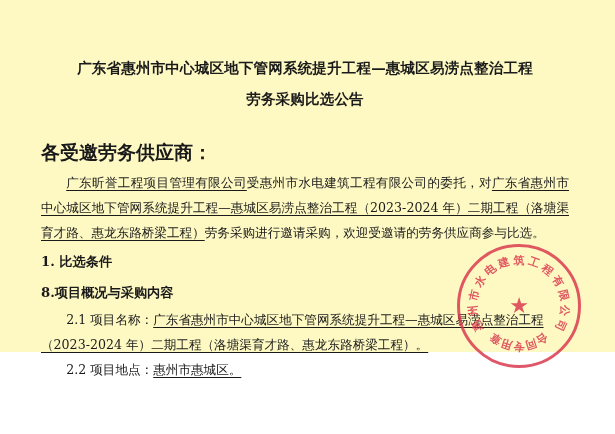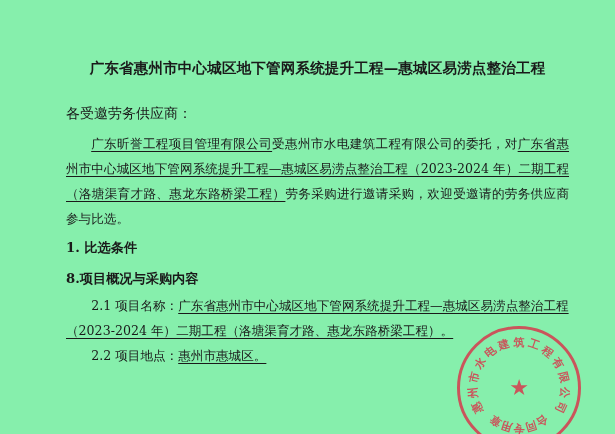--- a/index.html
+++ b/index.html
@@ -11,39 +11,39 @@
     width: 615px;
     height: 434px;
     overflow: hidden;
     font-family: "DejaVu Serif", "Liberation Serif", serif;
     color: #1a1a1a;
     position: relative;
   }
   .page {
     position: relative;
     width: 615px;
-    height: 434px;
+    height: 352px;
     box-sizing: border-box;
-    padding: 52px 46px 0 66px;
-    background: #86efac;
+    padding: 52px 46px 0 41px;
+    background: #fef9c3;
   }
   .doc-title {
     text-align: center;
     font-weight: bold;
     font-size: 14.5px;
     line-height: 31px;
     letter-spacing: 0.2px;
   }
   .doc-title div {
     white-space: nowrap;
   }
   .salutation {
-    margin-top: 20px;
-    font-weight: normal;
-    font-size: 14px;
+    margin-top: 28px;
+    font-weight: bold;
+    font-size: 19px;
     line-height: 20px;
   }
   .para {
     font-size: 12.6px;
     line-height: 25px;
     text-align: justify;
     text-justify: inter-ideograph;
     margin-top: 8px;
   }
   .indent {
@@ -106,20 +106,21 @@
     line-height: 1;
   }
 </style>
 </head>
 <body>
 
 <div class="page">
 
   <div class="doc-title">
     <div>广东省惠州市中心城区地下管网系统提升工程—惠城区易涝点整治工程</div>
+    <div>劳务采购比选公告</div>
   </div>
 
   <div class="salutation">各受邀劳务供应商：</div>
 
   <div class="para indent">
     <span class="u">广东昕誉工程项目管理有限公司</span><span>受惠州市水电建筑工程有限公司的委托，对</span><span class="u">广东省惠州市中心城区地下管网系统提升工程—惠城区易涝点整治工程（2023-2024 年）二期工程（洛塘渠育才路、惠龙东路桥梁工程）</span><span>劳务采购进行邀请采购，欢迎受邀请的劳务供应商参与比选。</span>
   </div>
 
   <div class="section-head">1. 比选条件</div>
 

